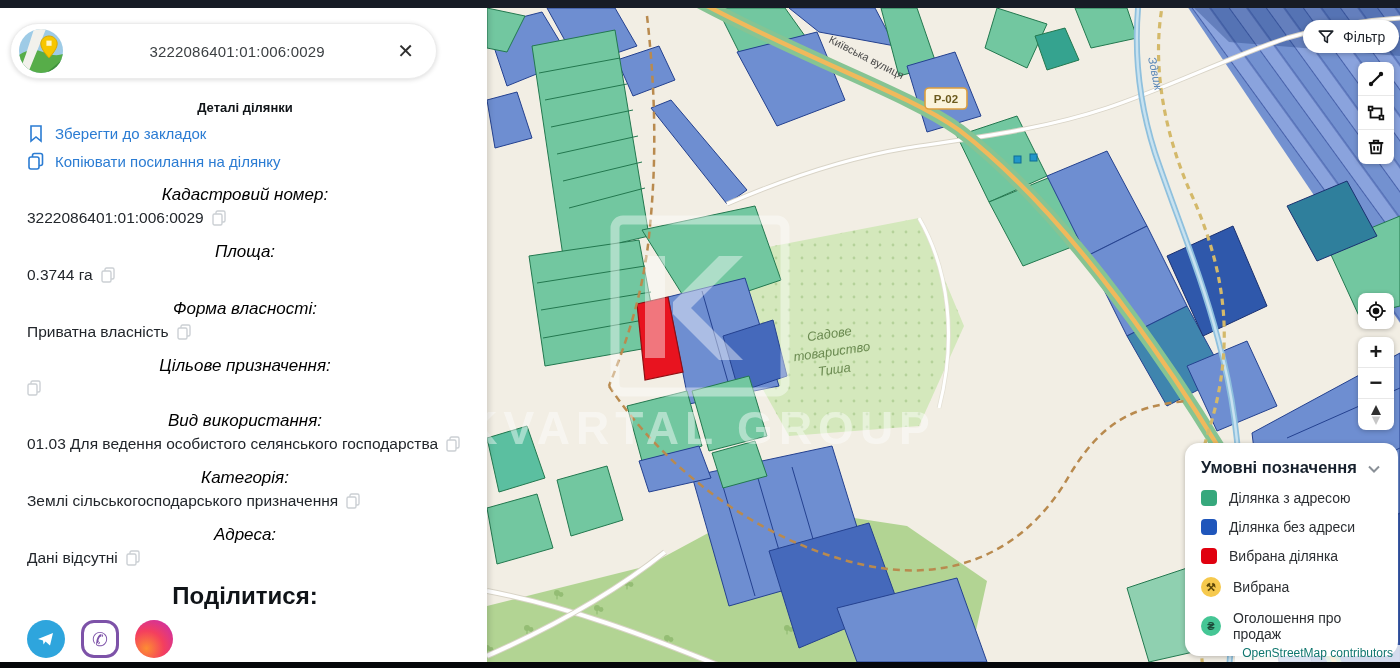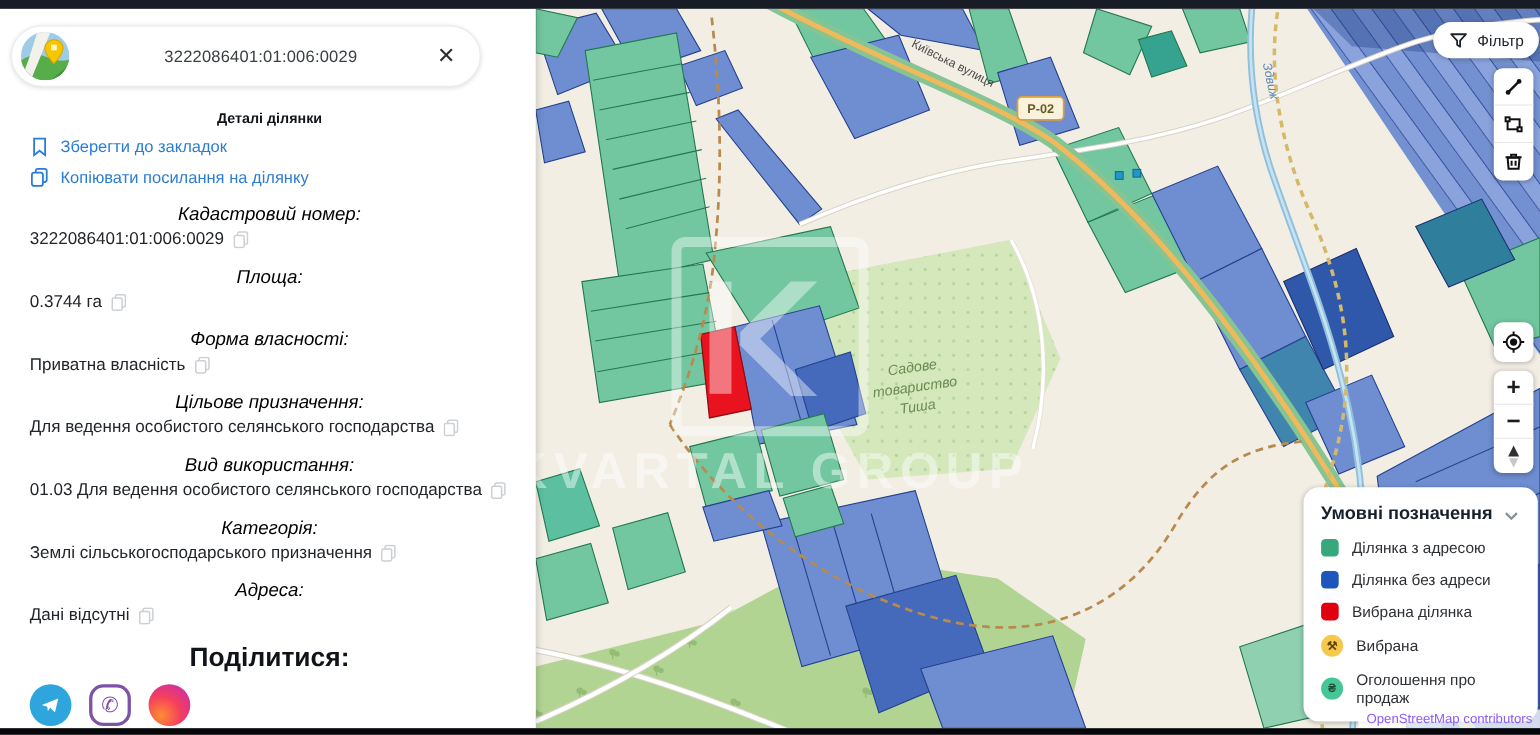--- a/index.html
+++ b/index.html
@@ -52,21 +52,21 @@
 
   .legend   { left:1185px; top:443px; width:213px; border-radius:14px; padding:15px 16px 14px 16px; }
   .legend-head { display:flex; align-items:flex-end; justify-content:space-between; }
   .legend-title { font-size:16.5px; font-weight:bold; color:#16202c; }
   .legend-item { display:flex; align-items:center; gap:12px; margin-top:13px; font-size:14px; color:#2c2f33; }
   .sw-square { width:16px; height:16px; border-radius:4px; flex:0 0 16px; }
   .sw-circle { width:20px; height:20px; border-radius:50%; flex:0 0 20px; display:flex; align-items:center; justify-content:center;
                font-size:11px; font-weight:bold; color:#5c4708; }
 
   .attribution { position:absolute; right:0; top:645px; z-index:5; background:rgba(255,255,255,.78);
-                 font-size:12px; color:#8b5cf6; padding:1px 7px 2px 7px; }
+                 font-size:12px; color:#0f766e; padding:1px 7px 2px 7px; }
 </style>
 </head>
 <body>
 
 <svg class="map" viewBox="0 0 913 654" xmlns="http://www.w3.org/2000/svg">
   <defs>
     <pattern id="stripes" width="30" height="30" patternUnits="userSpaceOnUse" patternTransform="rotate(-36)">
       <rect width="30" height="30" fill="#7391d0"></rect>
       <rect width="15" height="30" fill="#8aa3dd"></rect>
       <line x1="0" y1="0" x2="0" y2="30" stroke="#2a4494" stroke-width="1.4"></line>
@@ -302,21 +302,20 @@
           <span>Приватна власність</span>
         <svg class="copy-doc" width="14" height="16" viewBox="0 0 14 16" fill="none" stroke="#c3c8cd" stroke-width="1.4">
             <rect x="4" y="1" width="9" height="11" rx="1.5"></rect>
             <rect x="1" y="4" width="9" height="11" rx="1.5" fill="#fff"></rect>
           </svg>
         </div>
     </div>
     <div class="fgroup">
       <div class="flabel">Цільове призначення:</div>
       <div class="fvalue">
-          <span>Для ведення особистого селянського господарства</span>
         <svg class="copy-doc" width="14" height="16" viewBox="0 0 14 16" fill="none" stroke="#c3c8cd" stroke-width="1.4">
             <rect x="4" y="1" width="9" height="11" rx="1.5"></rect>
             <rect x="1" y="4" width="9" height="11" rx="1.5" fill="#fff"></rect>
           </svg>
         </div>
     </div>
     <div class="fgroup">
       <div class="flabel">Вид використання:</div>
       <div class="fvalue">
           <span>01.03 Для ведення особистого селянського господарства</span>

